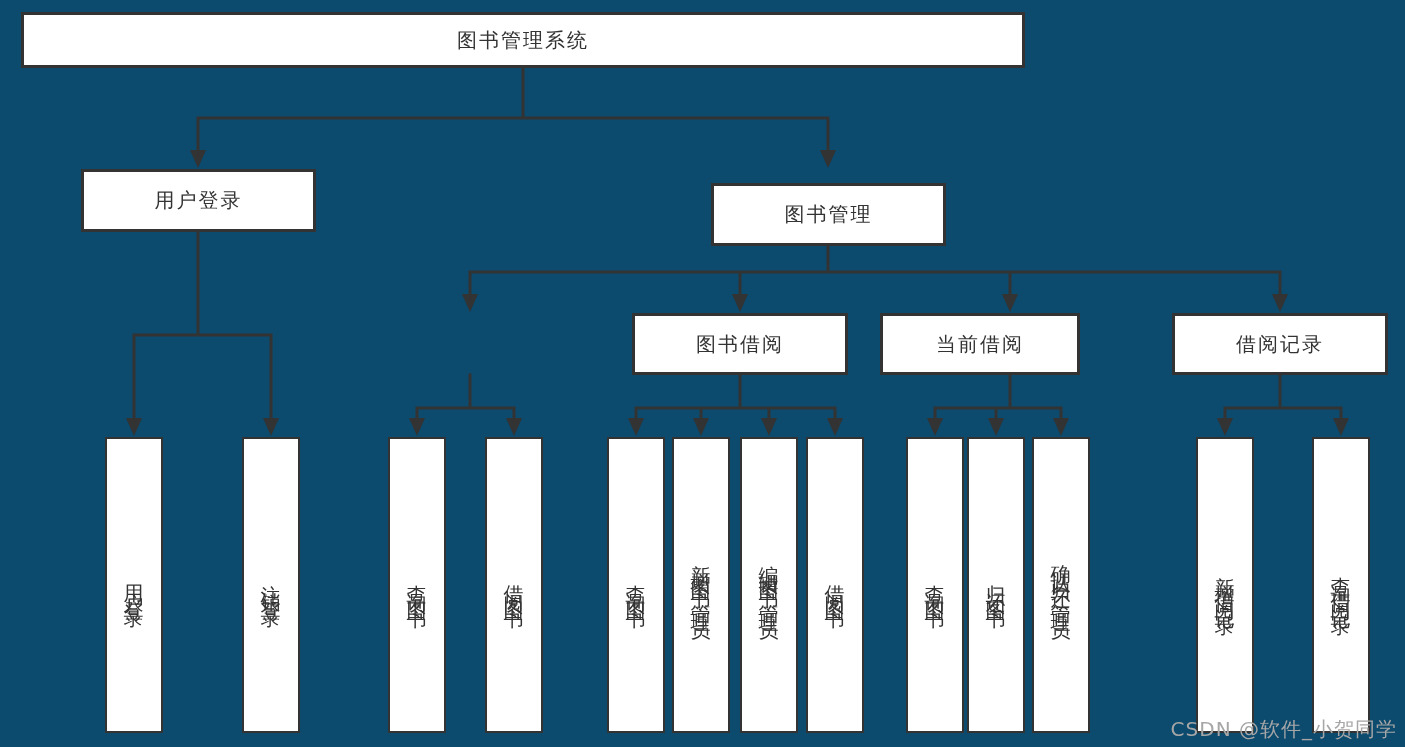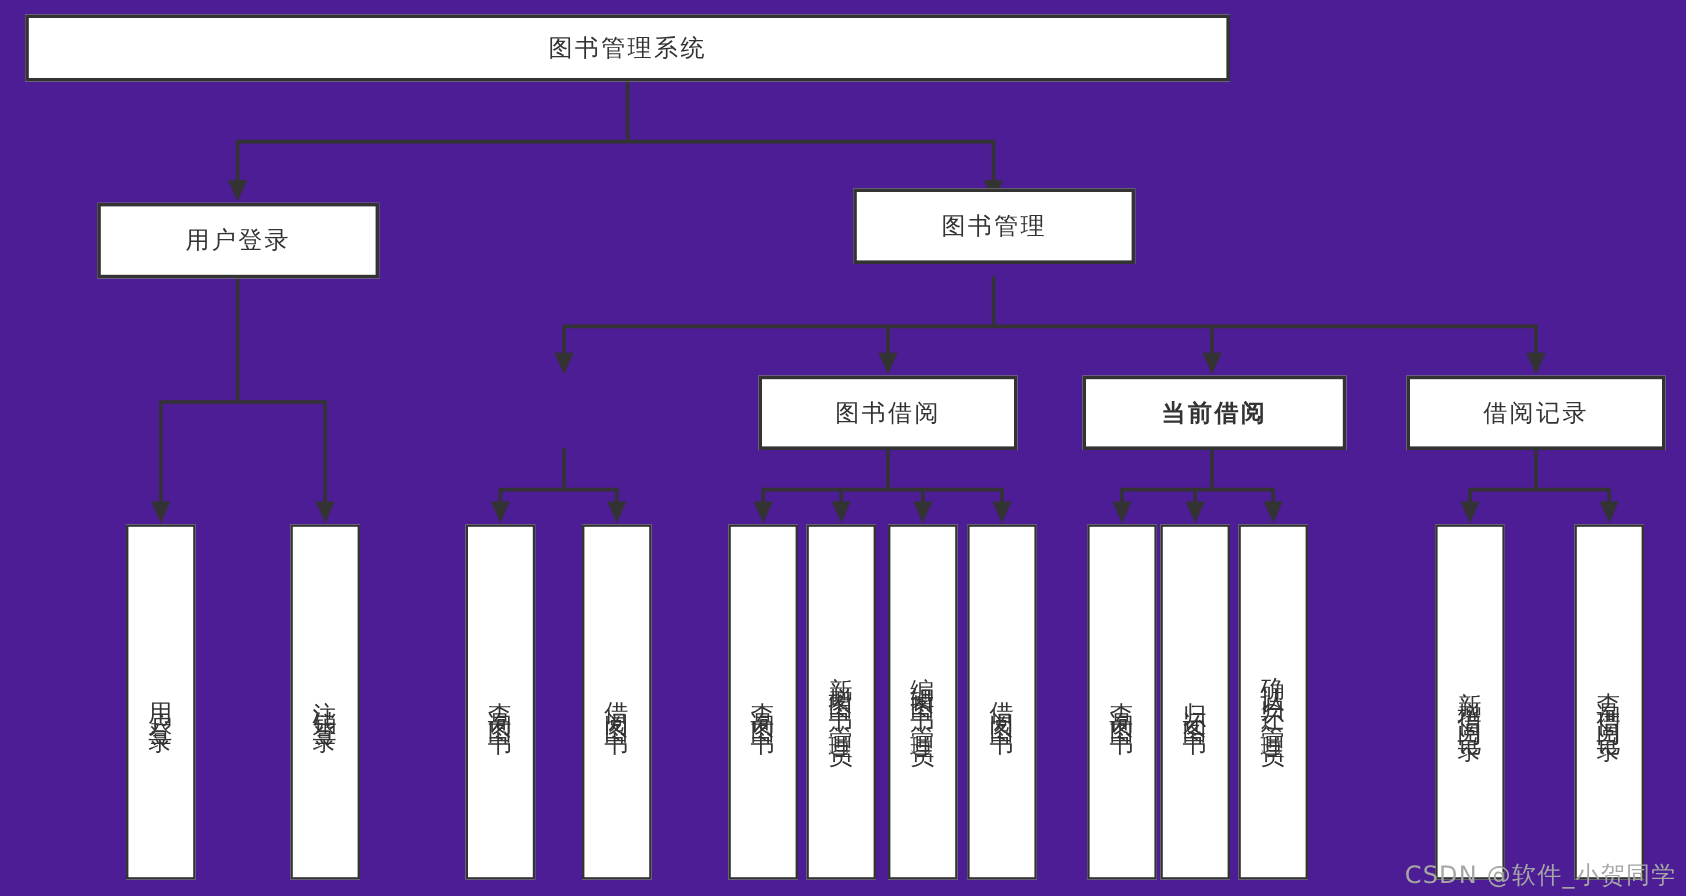--- a/index.html
+++ b/index.html
@@ -5,21 +5,21 @@
   html, body { margin: 0; padding: 0; }
   body {
     width: 1405px; height: 747px;
     background: #ffffff;
     font-family: "DejaVu Sans", "Liberation Sans", sans-serif;
     overflow: hidden;
   }
   .canvas {
     position: relative;
     width: 1405px; height: 747px;
-    background: #4c1d95;
+    background: #0c4a6e;
   }
   .connectors {
     position: absolute; left: 0; top: 0;
     width: 1405px; height: 747px;
   }
   .node {
     position: absolute;
     background: #ffffff;
     border: 3px solid #333333;
     box-sizing: border-box;
@@ -96,24 +96,24 @@
       <polygon points="988,418 1004,418 996,436"></polygon>
       <polygon points="1053,418 1069,418 1061,436"></polygon>
       <polygon points="1217,418 1233,418 1225,436"></polygon>
       <polygon points="1333,418 1349,418 1341,436"></polygon>
     </g>
   </svg>
 
   <div class="node" style="left:21px; top:12px; width:1004px; height:56px;">图书管理系统</div>
 
   <div class="node" style="left:81px; top:169px; width:235px; height:63px;">用户登录</div>
-  <div class="node" style="left:711px; top:157px; width:235px; height:63px;">图书管理</div>
+  <div class="node" style="left:711px; top:183px; width:235px; height:63px;">图书管理</div>
 
   <div class="node" style="left:632px; top:313px; width:216px; height:62px;">图书借阅</div>
-  <div class="node" style="left:902px; top:313px; width:220px; height:62px;font-weight:bold;">当前借阅</div>
+  <div class="node" style="left:880px; top:313px; width:200px; height:62px;">当前借阅</div>
   <div class="node" style="left:1172px; top:313px; width:216px; height:62px;">借阅记录</div>
 
   <div class="leaf" style="left:105px; top:437px; width:58px; height:296px;">
     <span>用户登录</span>
   </div>
   <div class="leaf" style="left:242px; top:437px; width:58px; height:296px;">
     <span>注销登录</span>
   </div>
   <div class="leaf" style="left:388px; top:437px; width:58px; height:296px;">
     <span>查询图书</span>

